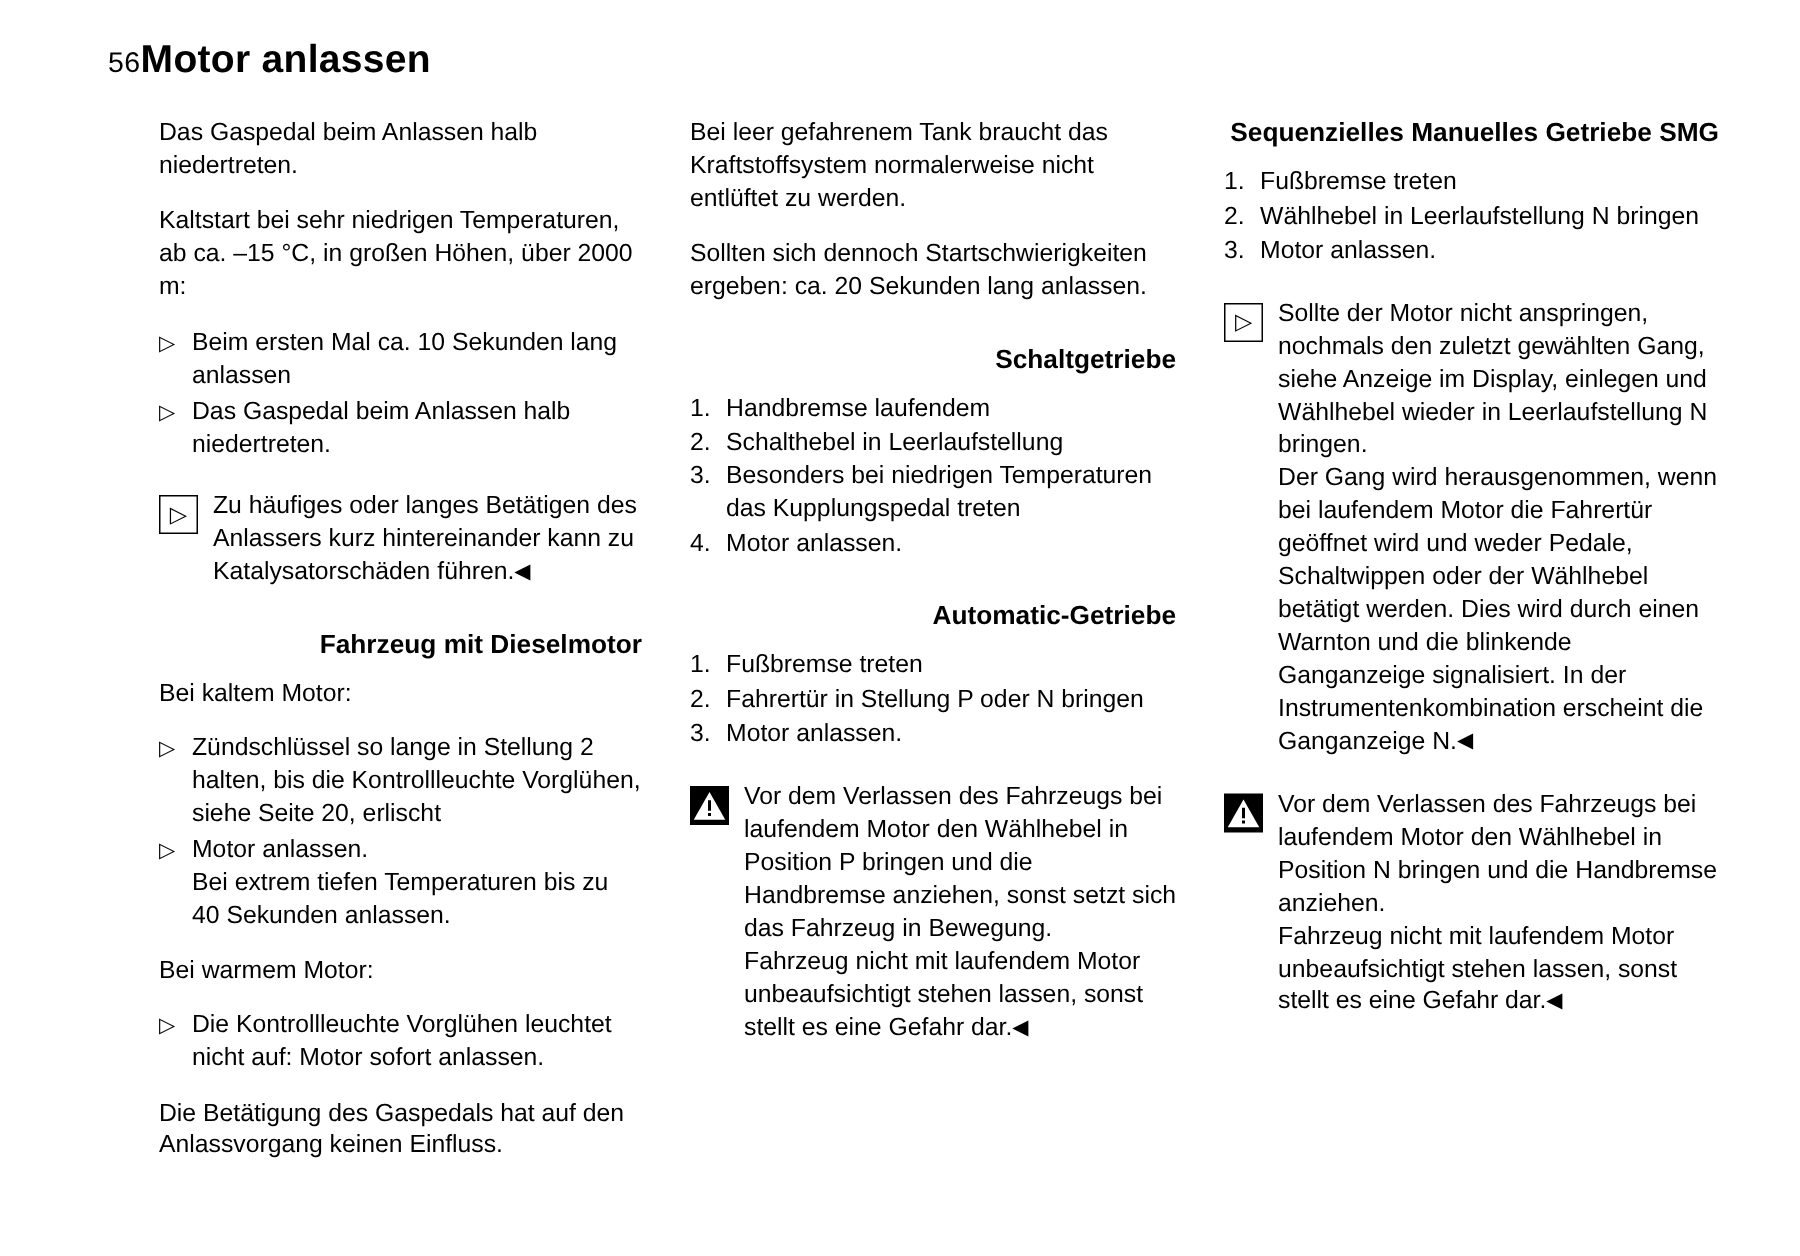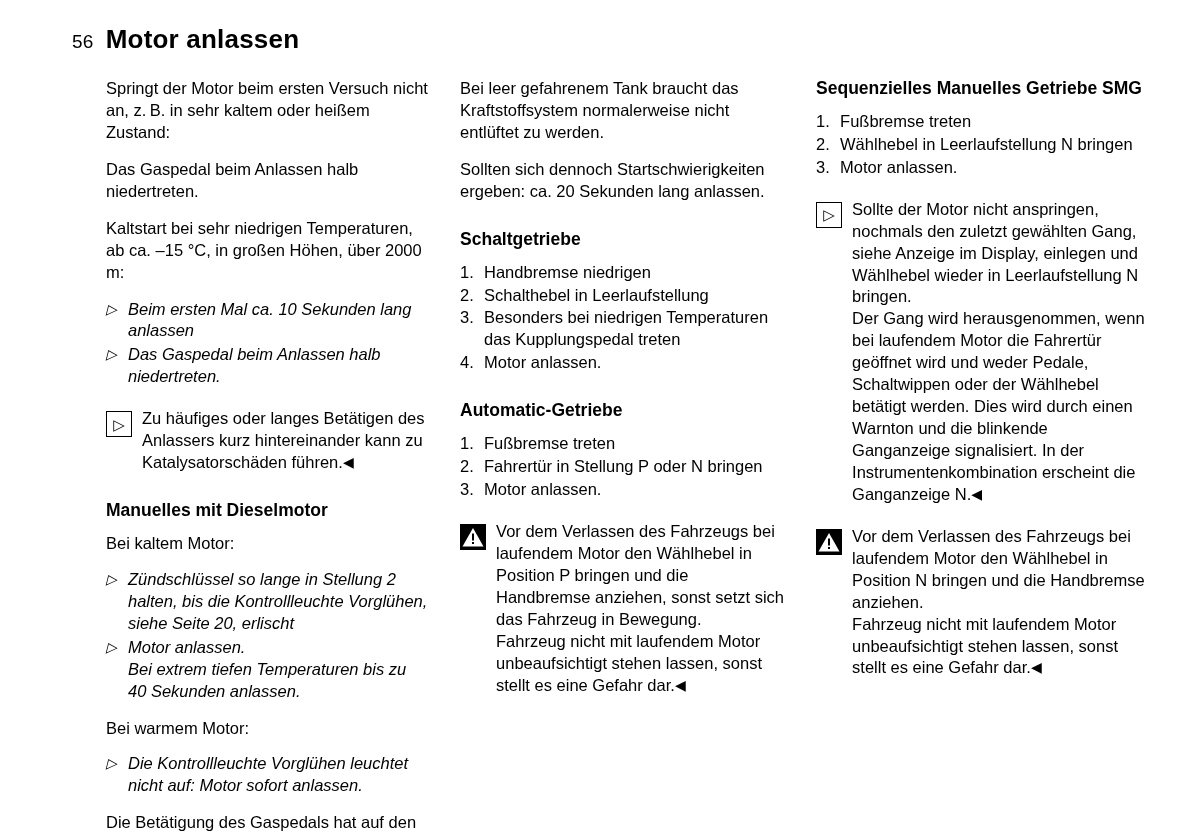--- a/index.html
+++ b/index.html
@@ -21,21 +21,20 @@
     height: 837px;
     box-sizing: border-box;
   }
   
   .page-header {
     position: absolute;
     left: 72px;
     top: 24px;
     display: flex;
     align-items: baseline;
-    gap: 12px;
   }
   .page-number {
     font-size: 19px;
     font-weight: normal;
     letter-spacing: 0.3px;
   }
   .page-title {
     font-size: 26px;
     font-weight: bold;
     letter-spacing: 0.2px;
@@ -61,20 +60,21 @@
   p {
     margin: 0 0 15px 0;
   }
   p.tight { margin-bottom: 14px; }
 
   h2.sec {
     font-size: 17.5px;
     font-weight: bold;
     margin: 26px 0 11px 0;
     line-height: 1.25;
+    text-align: right;
   }
   h2.sec.first { margin-top: 0; }
 
   ol.num {
     margin: 0 0 15px 0;
     padding: 0;
     list-style: none;
     counter-reset: item;
   }
   ol.num > li {
@@ -92,21 +92,20 @@
 
   ul.tri {
     margin: 0 0 15px 0;
     padding: 0;
     list-style: none;
   }
   ul.tri > li {
     position: relative;
     padding-left: 22px;
     margin-bottom: 2px;
-    font-style: italic;
   }
   ul.tri > li::before {
     content: "\25B7";
     position: absolute;
     left: 0;
     top: 0;
     font-size: 14px;
     line-height: 1.52;
   }
   ul.tri > li .sub {
@@ -153,41 +152,40 @@
 
   <div class="page-header">
     <span class="page-number">56</span>
     <span class="page-title">Motor anlassen</span>
   </div>
 
   <div class="columns">
 
     <div class="col col1">
 
-      <p>Springt der Motor beim ersten Versuch nicht an, z. B. in sehr kaltem oder heißem Zustand:</p>
       <p>Das Gaspedal beim Anlassen halb niedertreten.</p>
       <p>Kaltstart bei sehr niedrigen Temperaturen, ab ca. –15 °C, in großen Höhen, über 2000 m:</p>
 
       <ul class="tri">
         <li>
           <span>Beim ersten Mal ca. 10 Sekunden lang anlassen</span>
         </li>
         <li>
           <span>Das Gaspedal beim Anlassen halb niedertreten.</span>
         </li>
       </ul>
 
       <div class="note">
         <span class="glyph">▷</span>
         <div class="body">
           <p><span>Zu häufiges oder langes Betätigen des Anlassers kurz hintereinander kann zu Katalysatorschäden führen.</span><span class="end">◀</span></p>
         </div>
       </div>
 
-      <h2 class="sec">Manuelles mit Dieselmotor</h2>
+      <h2 class="sec">Fahrzeug mit Dieselmotor</h2>
 
       <p class="tight">Bei kaltem Motor:</p>
 
       <ul class="tri">
         <li>
           <span>Zündschlüssel so lange in Stellung 2 halten, bis die Kontrollleuchte Vorglühen, siehe Seite 20, erlischt</span>
         </li>
         <li>
           <span>Motor anlassen.</span>
           <span class="sub">Bei extrem tiefen Temperaturen bis zu 40 Sekunden anlassen.</span>
@@ -206,21 +204,21 @@
     </div>
 
     <div class="col col2">
 
       <p>Bei leer gefahrenem Tank braucht das Kraftstoffsystem normalerweise nicht entlüftet zu werden.</p>
       <p>Sollten sich dennoch Startschwierigkeiten ergeben: ca. 20 Sekunden lang anlassen.</p>
 
       <h2 class="sec">Schaltgetriebe</h2>
 
       <ol class="num">
-        <li><span>Handbremse niedrigen</span></li>
+        <li><span>Handbremse laufendem</span></li>
         <li><span>Schalthebel in Leerlaufstellung</span></li>
         <li><span>Besonders bei niedrigen Temperaturen das Kupplungspedal treten</span></li>
         <li><span>Motor anlassen.</span></li>
       </ol>
 
       <h2 class="sec">Automatic-Getriebe</h2>
 
       <ol class="num">
         <li><span>Fußbremse treten</span></li>
         <li><span>Fahrertür in Stellung P oder N bringen</span></li>

